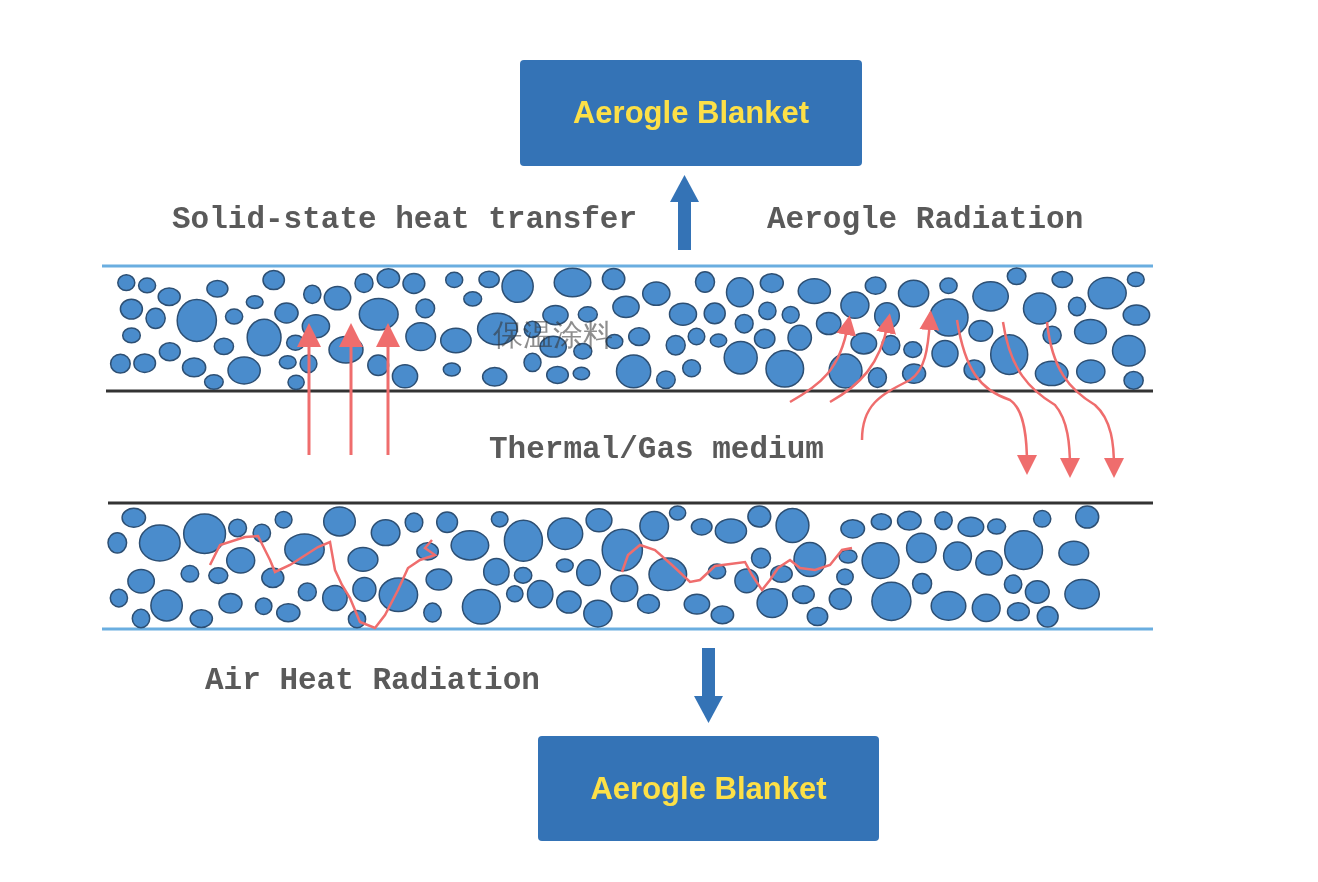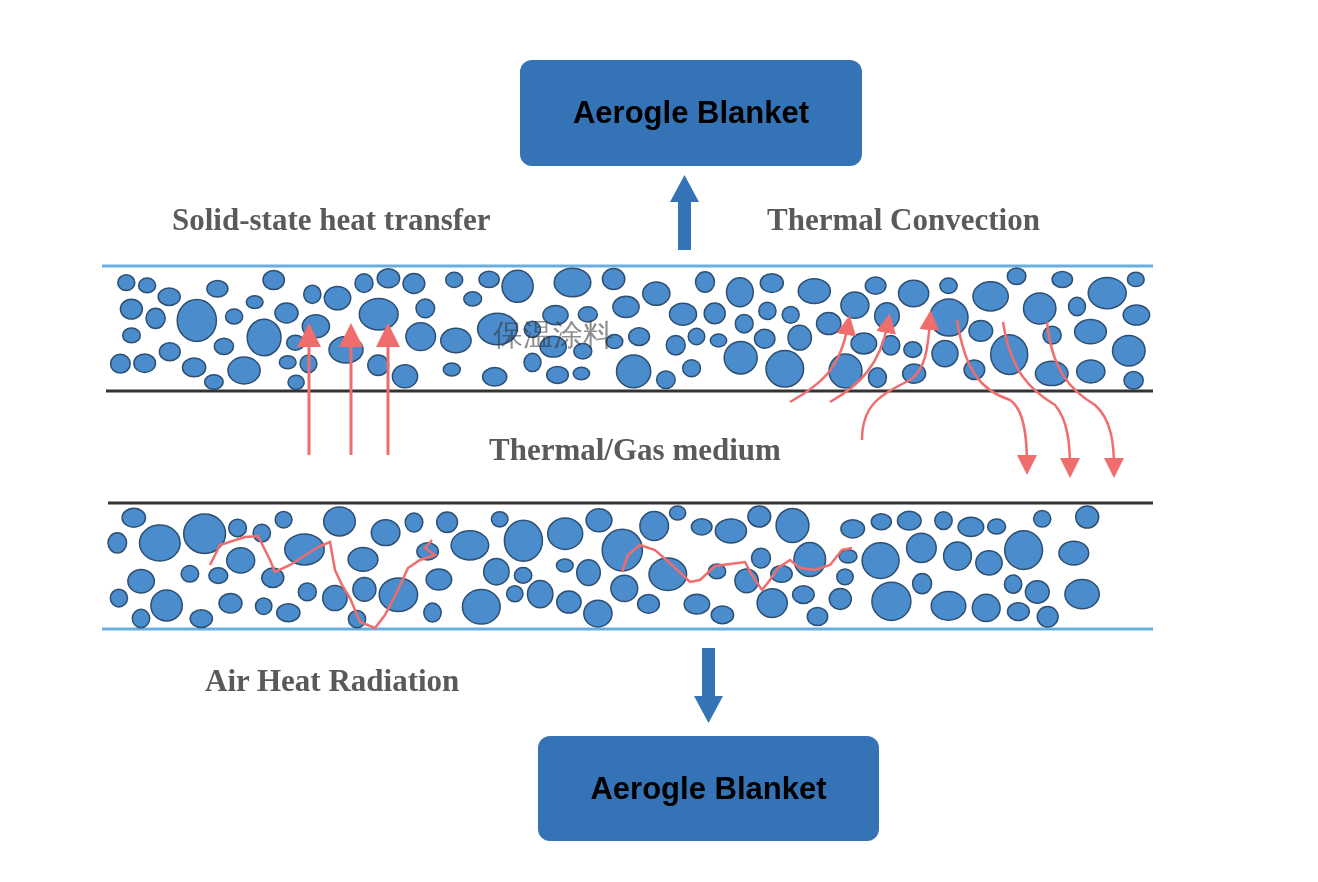--- a/index.html
+++ b/index.html
@@ -1,46 +1,46 @@
 <!DOCTYPE html>
 <html><head>
   <meta charset="utf-8">
   <style>
     html, body { margin: 0; padding: 0; background: #ffffff; }
     body { width: 1318px; height: 882px; position: relative; overflow: hidden; font-family: "Liberation Sans", sans-serif; }
     .box {
-      position: absolute; background: #3473b6; color: #000000; border-radius: 12px;
+      position: absolute; background: #3473b6; color: #fde047; border-radius: 4px;
       display: flex; align-items: center; justify-content: center;
       font-family: "Liberation Sans", sans-serif; font-weight: bold; font-size: 31px;
     }
     #box-top { left: 520px; top: 60px; width: 342px; height: 106px; }
     #box-bottom { left: 538px; top: 736px; width: 341px; height: 105px; }
     .label {
-      position: absolute; color: #5a5a5a; font-family: Liberation Serif, serif;
+      position: absolute; color: #5a5a5a; font-family: Liberation Mono, monospace;
       font-weight: bold; font-size: 31px; white-space: nowrap;
     }
     #lbl-solid { left: 172px; top: 202px; }
     #lbl-radiation { left: 767px; top: 202px; }
     #lbl-medium { left: 489px; top: 432px; }
     #lbl-convection { left: 205px; top: 663px; }
     svg#diagram { position: absolute; left: 0; top: 0; }
     .watermark { font-family: "DejaVu Serif", serif; font-size: 30px; fill: #333333; opacity: 0.55; }
   </style>
 </head>
 <body>
 
 <div id="box-top" class="box">
   <span>Aerogle Blanket</span>
 </div>
 <div id="box-bottom" class="box">
   <span>Aerogle Blanket</span>
 </div>
 
 <div id="lbl-solid" class="label">Solid-state heat transfer</div>
-<div id="lbl-radiation" class="label">Thermal Convection</div>
+<div id="lbl-radiation" class="label">Aerogle Radiation</div>
 <div id="lbl-medium" class="label">Thermal/Gas medium</div>
 <div id="lbl-convection" class="label">Air Heat Radiation</div>
 
 <svg id="diagram" width="1318" height="882" viewBox="0 0 1318 882">
   <defs>
     <marker id="redhead" markerWidth="8" markerHeight="8" refX="4" refY="4" orient="auto" markerUnits="strokeWidth">
       <path d="M0,0 L8,4 L0,8 z" fill="#ef6d6d"></path>
     </marker>
   </defs>
 

